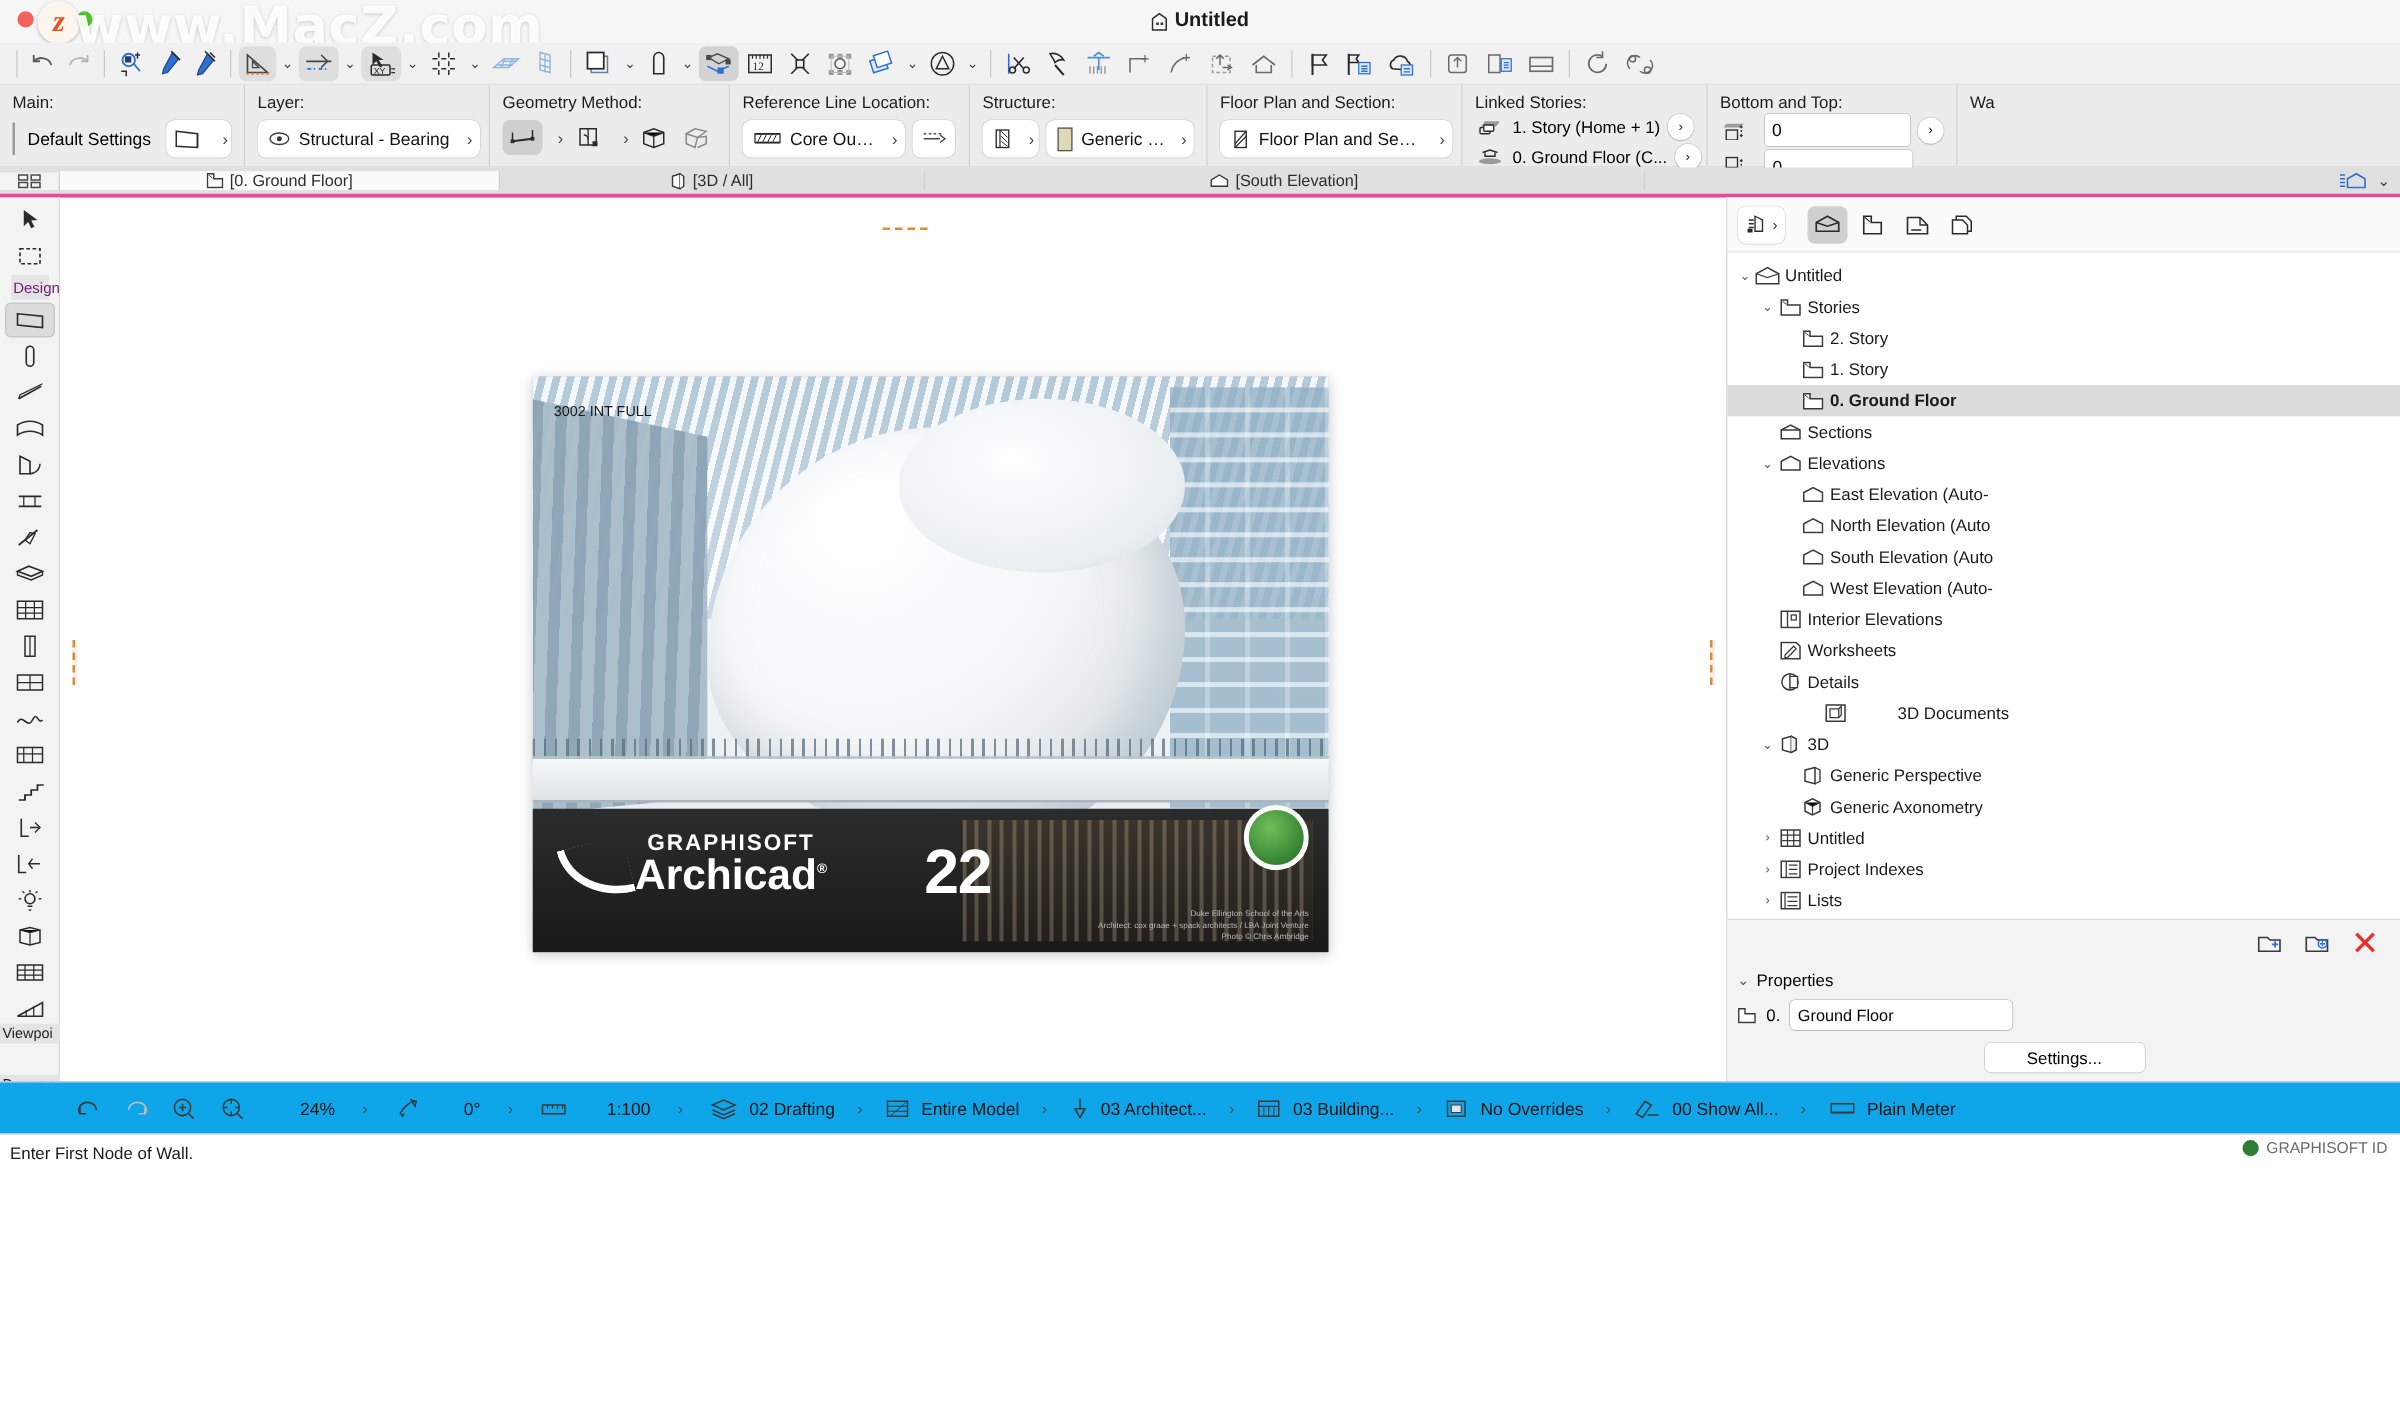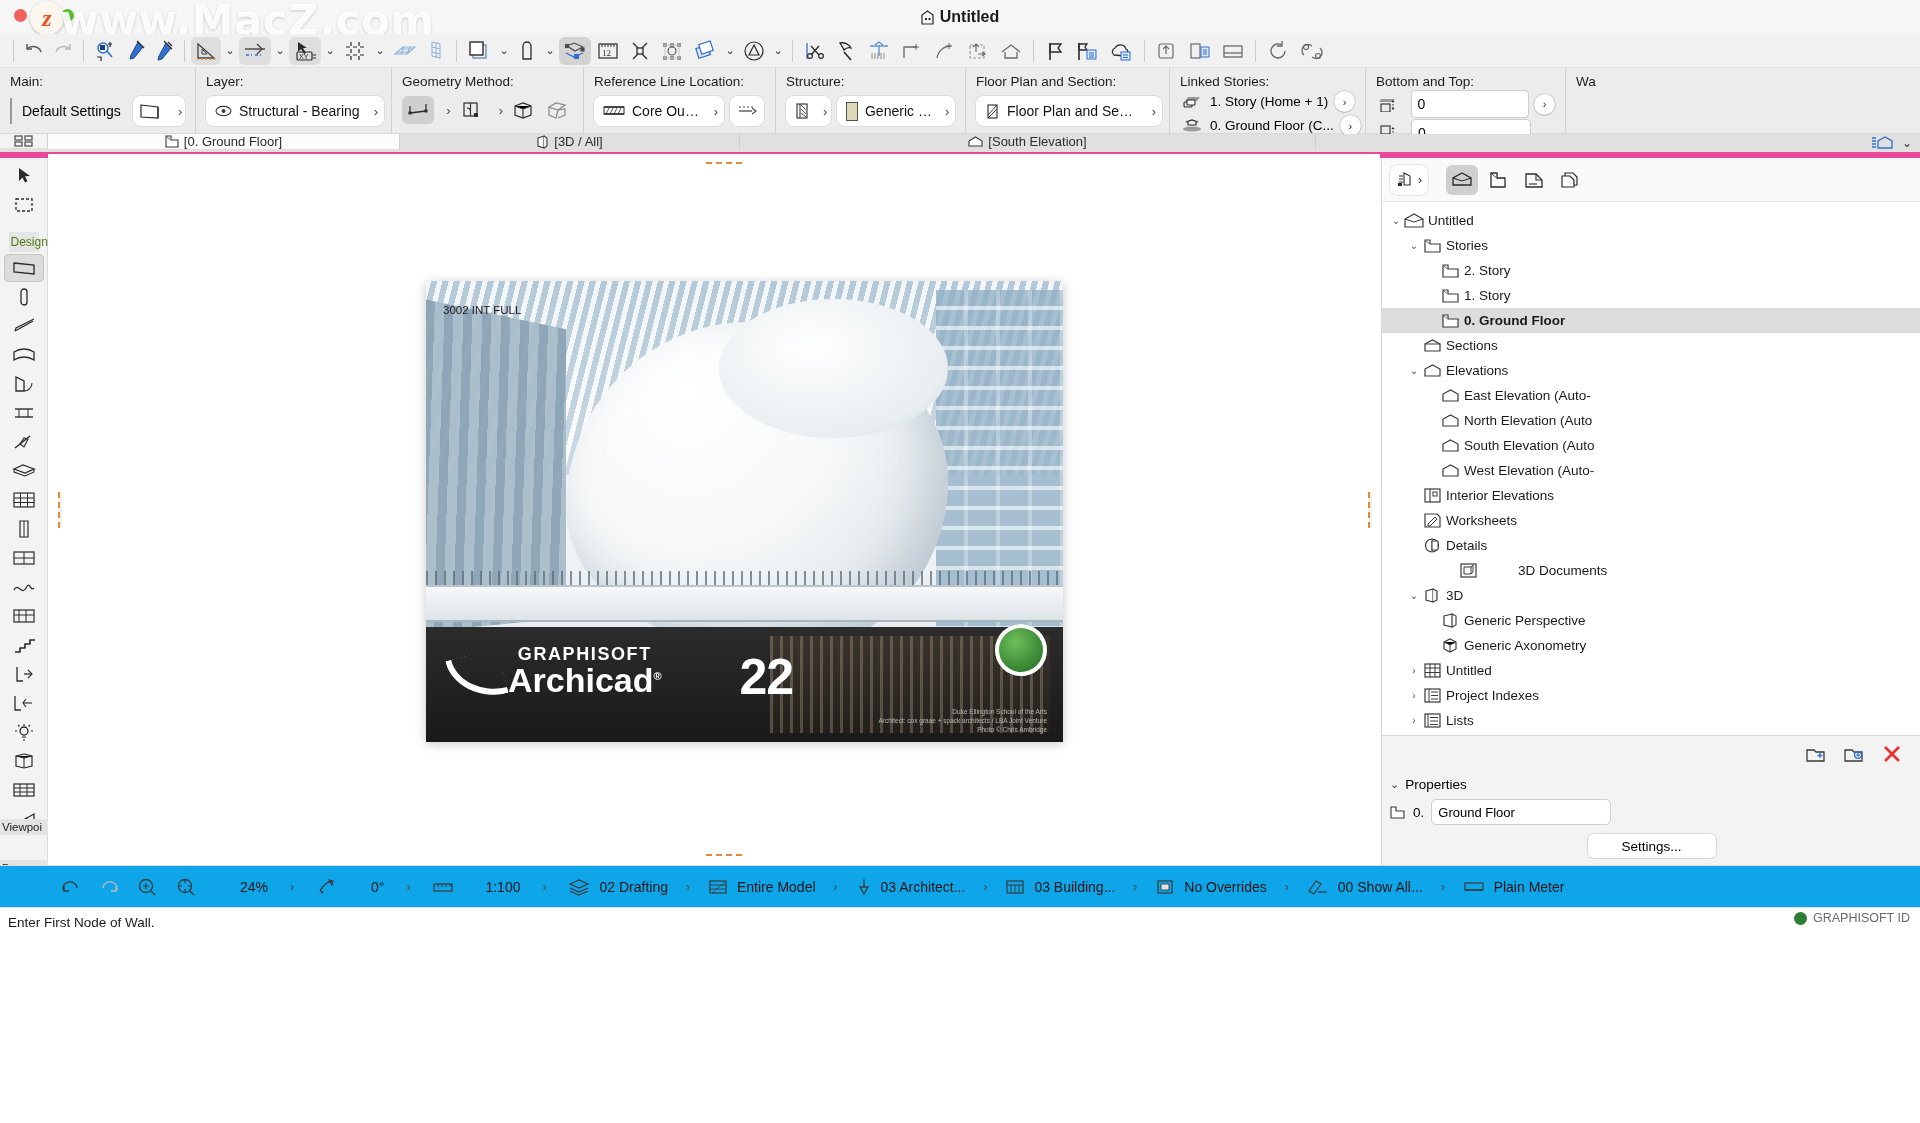--- a/index.html
+++ b/index.html
@@ -90,33 +90,33 @@
     width: 21px; height: 21px; border-radius: 50%; background: #fff;
     box-shadow: 0 0 0 .5px rgba(0,0,0,.2), 0 1px 1px rgba(0,0,0,.12);
     display: flex; align-items: center; justify-content: center;
     font-size: 11px; color: #222; flex: 0 0 auto;
   }
   .swatch { width: 17px; height: 19px; background: #ded8b8; border: 1px solid #55524a; }
 
   
   .tabbar {
     position: absolute; left: 0; top: 134px; width: 1920px; height: 24px;
-    background: #e0e0e0; display: flex; align-items: flex-start;
-    border-bottom: 6px solid #ec4899;
+    background: #e0e0e0; display: flex; align-items: center;
+    border-bottom: 3px solid #ec4899;
   }
   .tab {
     display: flex; align-items: center; justify-content: center; gap: 5px;
     font-size: 13px; color: #2c2c2c; border-right: 1px solid #cfcfcf;
   }
   .tab.active { background: #fbfbfb; }
   .tabbar-right { margin-left: auto; display:flex; align-items:center; gap:4px; padding-right: 8px; }
 
   
   .canvas {
-    position: absolute; left: 48px; top: 154px; width: 1332px; height: 707px;
+    position: absolute; left: 48px; top: 174px; width: 1332px; height: 707px;
     background: #ffffff; overflow: hidden;
   }
   .marker-top, .marker-bot {
     position: absolute; left: 658px; width: 36px; height: 4px;
     border-top: 2px dashed #e08a3c;
   }
   .marker-top { top: 8px; }
   .marker-bot { top: 700px; }
   .marker-l, .marker-r {
     position: absolute; top: 338px; width: 4px; height: 36px;
@@ -214,22 +214,22 @@
     position: absolute; left: 0; top: 158px; width: 48px; height: 707px;
     background: #f3f3f3; border-right: 1px solid #dcdcdc;
     display: flex; flex-direction: column; align-items: center; padding-top: 4px;
   }
   .tool {
     width: 40px; height: 28px; border-radius: 5px; margin-bottom: 1px;
     display: flex; align-items: center; justify-content: center;
   }
   .tool.sel { background: #dcdcdc; box-shadow: inset 0 0 0 1px #c4c4c4; }
   .tool-group-label {
-    font-size: 12px; color: #4d7c0f; background: #e4e4e4;
-    width: 30px; padding: 3px 0 3px 2px; margin: 12px 0 2px 0;
+    font-size: 12px; color: #701a75; background: #e4e4e4;
+    width: 30px; padding: 3px 0 3px 2px; margin: 0 0 2px 0;
   }
   .palette-top {
     position: absolute; left: 48px; top: 132px; width: 62px; height: 26px;
     display:flex; align-items:center; justify-content:center;
   }
 
   
   .navigator {
     position: absolute; left: 1381px; top: 158px; width: 539px; height: 707px;
     background: #ffffff; border-left: 1px solid #d5d5d5;

